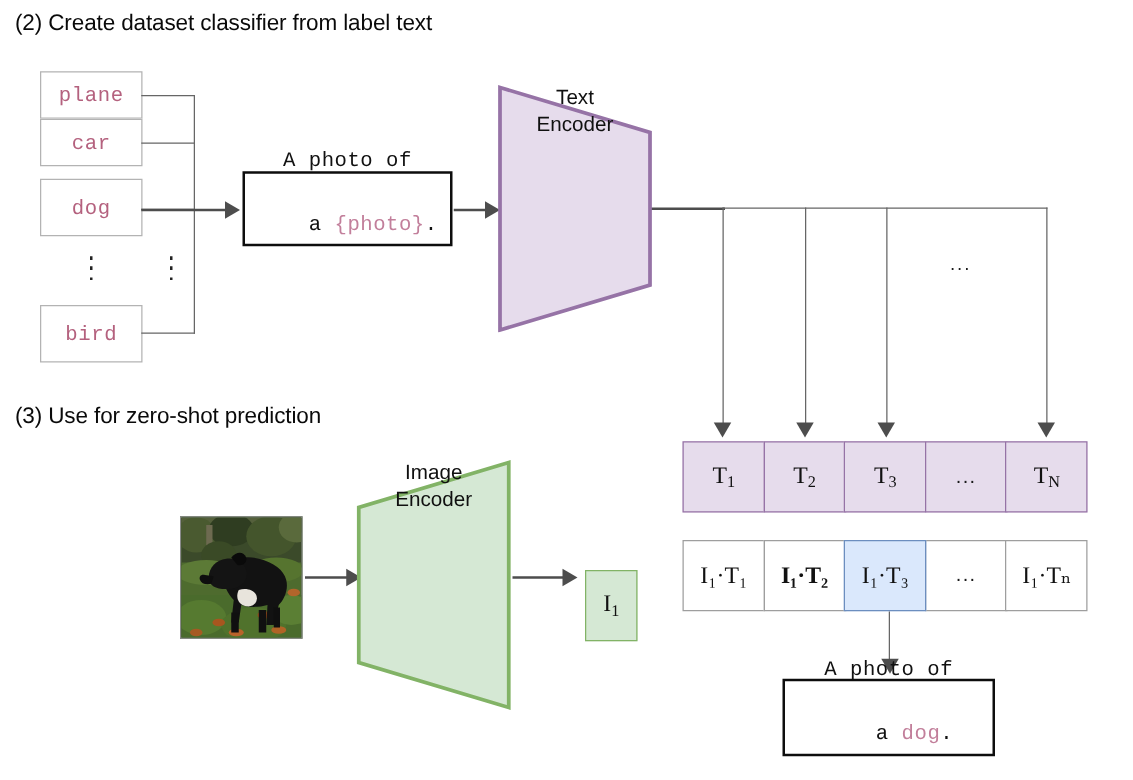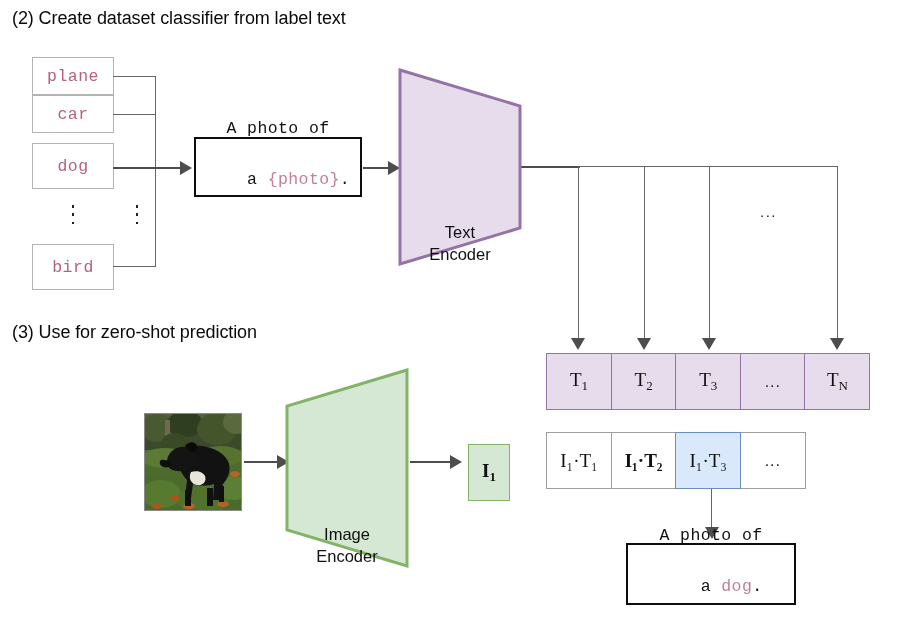--- a/index.html
+++ b/index.html
@@ -71,21 +71,21 @@
     line-height:1.55;
     color:#111111;
     letter-spacing:0.4px;
   }
   .prompt-box .mauve{color:#c27f9b;}
   .prompt-box .row{white-space:pre;}
 
   
   .encoder{
     box-sizing:border-box;
-    display:flex;align-items:flex-end;justify-content:center;
+    display:flex;align-items:flex-start;justify-content:center;
     text-align:center;
     font-family:"Liberation Sans",sans-serif;
     font-size:16.5px;
     line-height:1.32;
     color:#101010;
   }
   .encoder .inner{position:relative;z-index:2;}
   .enc-shape{position:absolute;left:0;top:0;width:100%;height:100%;z-index:1;}
 
   
@@ -274,36 +274,39 @@
   </svg>
   <div class="inner">
     <div>Image</div>
     <div>Encoder</div>
   </div>
 </div>
 
 <div class="abs hline-dark" style="left:410px;top:461px;width:48px;"></div>
 <div class="abs arrow-right" style="left:450px;top:455px;"></div>
 
-<div class="abs ibox" style="left:468px;top:444px;width:42px;height:57px;font-weight:bold;">
+<div class="abs ibox" style="left:468px;top:456px;width:42px;height:57px;">
   <span><span>I</span><span class="sub" style="font-size:13px;vertical-align:-0.28em;">1</span></span>
 </div>
 
 <div class="cellrow" style="left:546px;top:432px;">
   <div class="cell cell-it" style="width:66px;height:57px;">
     <span>I₁·T₁</span>
   </div>
   <div class="cell cell-it" style="width:66px;height:57px;font-weight:bold;">
     <span>I₁·T₂</span>
   </div>
   <div class="cell cell-it hl" style="width:66px;height:57px;">
     <span>I₁·T₃</span>
   </div>
   <div class="cell cell-it" style="width:66px;height:57px;">
     <span class="dots">...</span>
+  </div>
+  <div class="cell cell-it" style="width:66px;height:57px;">
+    <span>I₁·Tₙ</span>
   </div>
 </div>
 
 <div class="abs vline" style="left:711px;top:489px;height:41px;"></div>
 <div class="abs arrow-down" style="left:705px;top:527px;"></div>
 
 <div class="abs prompt-box" style="left:626px;top:543px;width:170px;height:62px;">
   <div class="row">A photo of</div>
   <div class="row">
     <span>a </span><span class="mauve">dog</span><span>.</span>

